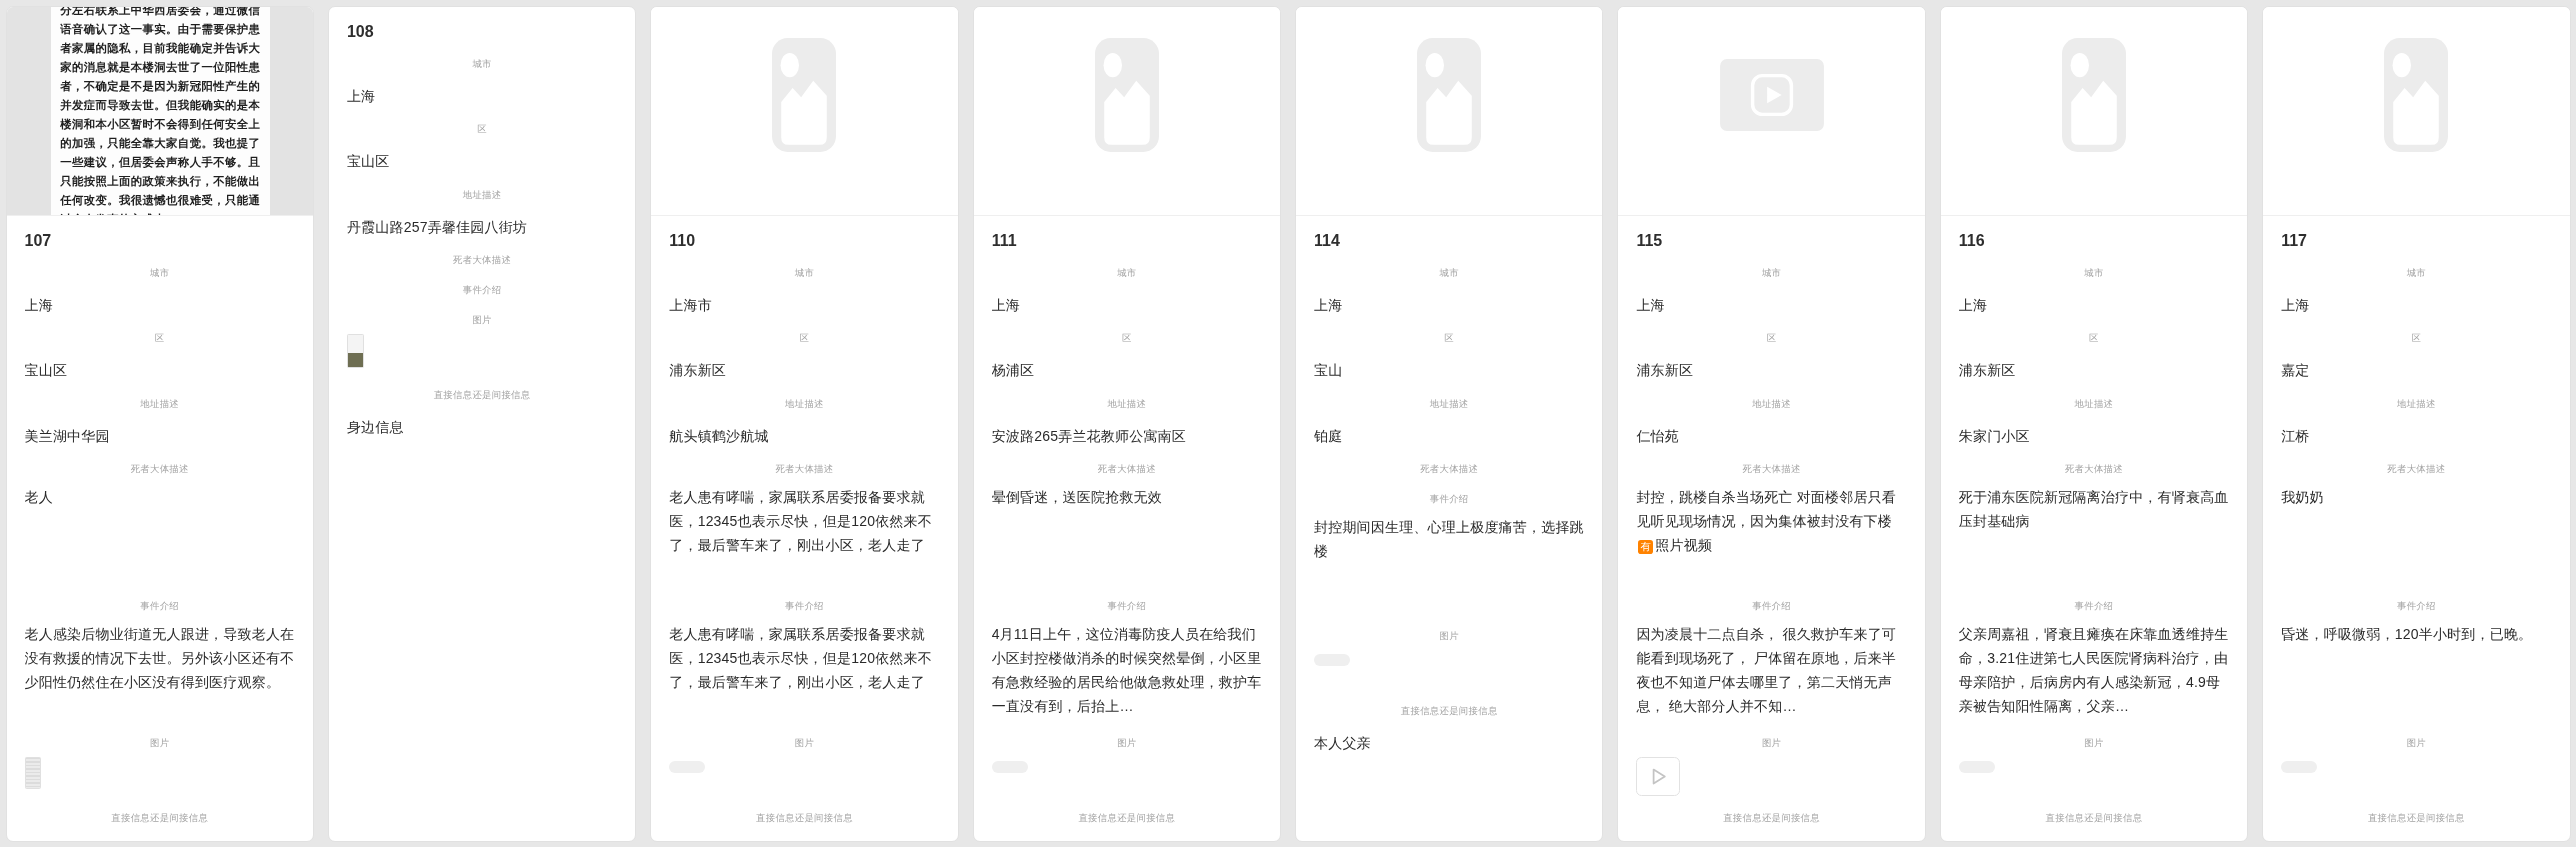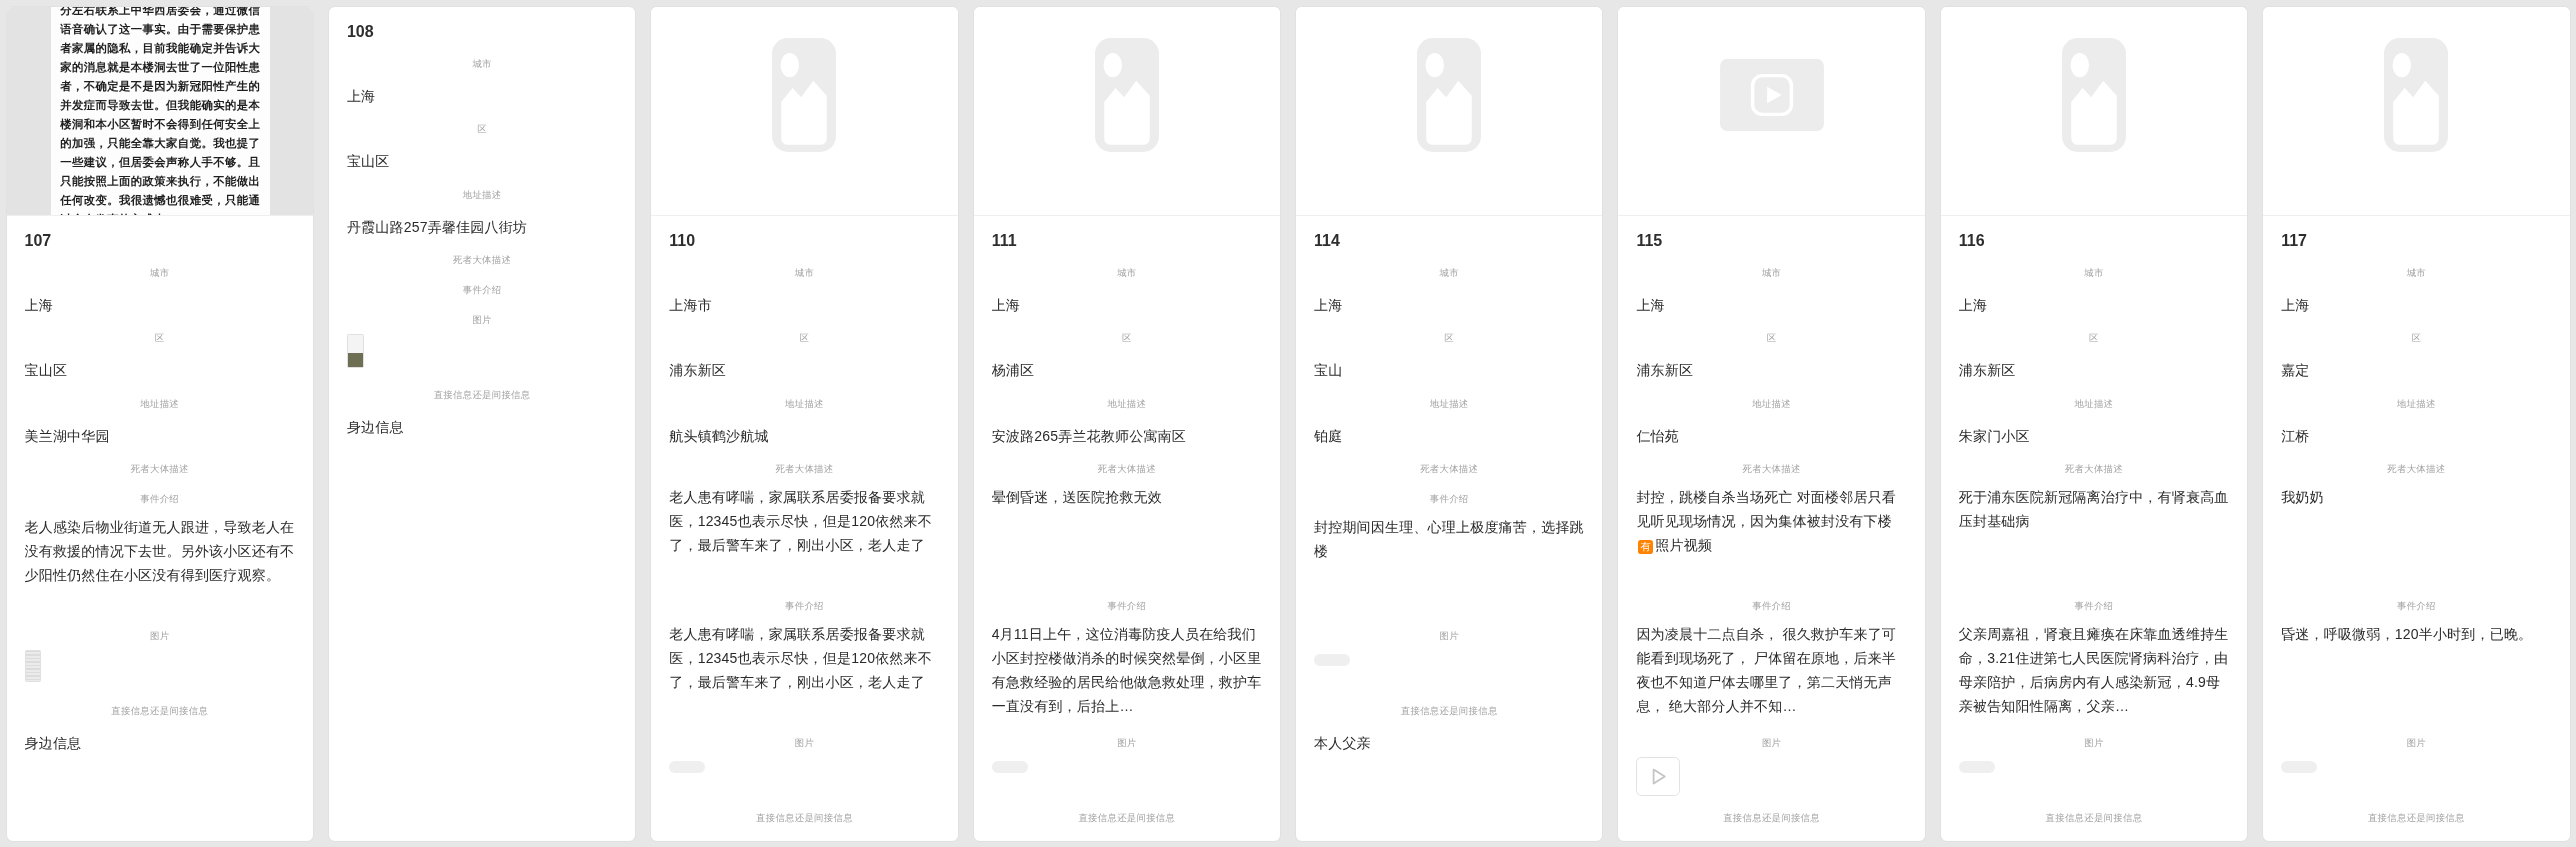--- a/index.html
+++ b/index.html
@@ -115,20 +115,21 @@
         <div class="fld-value one-line">宝山区</div>
       </div>
 
       <div class="fld">
         <div class="fld-label">地址描述</div>
         <div class="fld-value one-line">美兰湖中华园</div>
       </div>
 
       <div class="fld">
         <div class="fld-label">死者大体描述</div>
+        <div class="fld-value clamp rich">老人</div>
       </div>
 
       <div class="fld">
         <div class="fld-label">事件介绍</div>
         <div class="fld-value clamp">老人感染后物业街道无人跟进，导致老人在没有救援的情况下去世。另外该小区还有不少阳性仍然住在小区没有得到医疗观察。</div>
       </div>
 
       <div class="fld">
         <div class="fld-label">图片</div>
         <div class="thumb-row">

